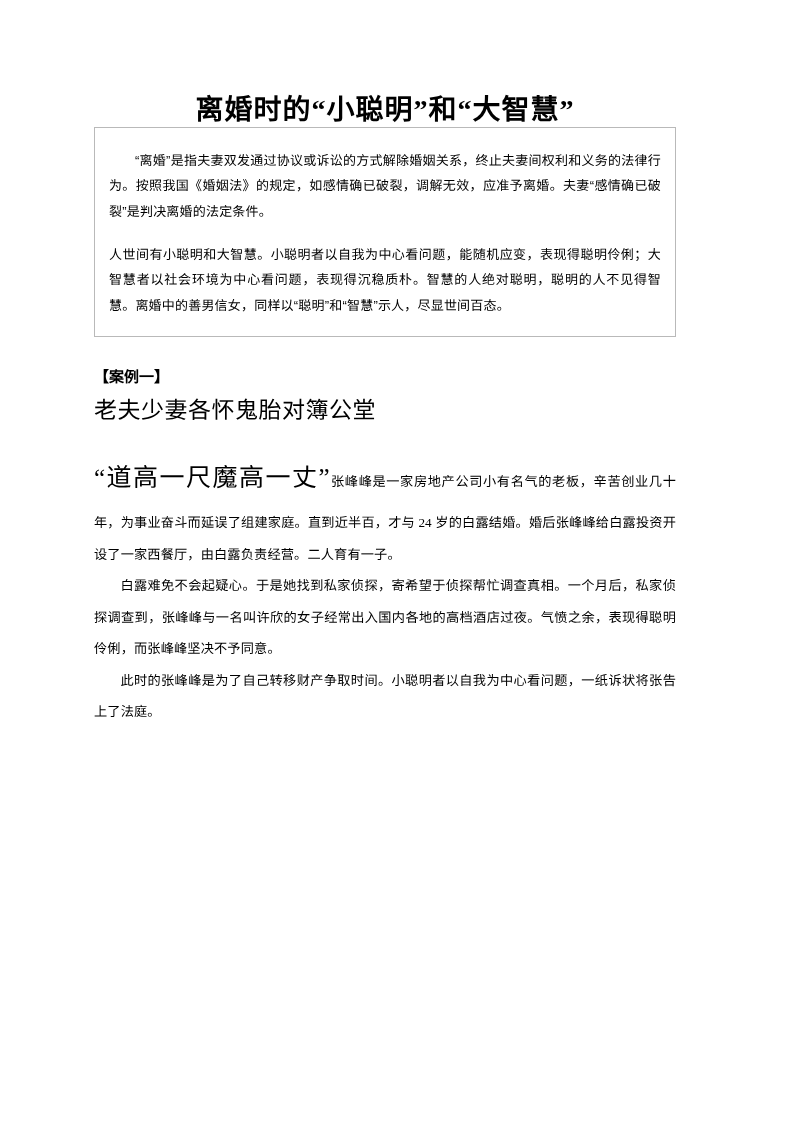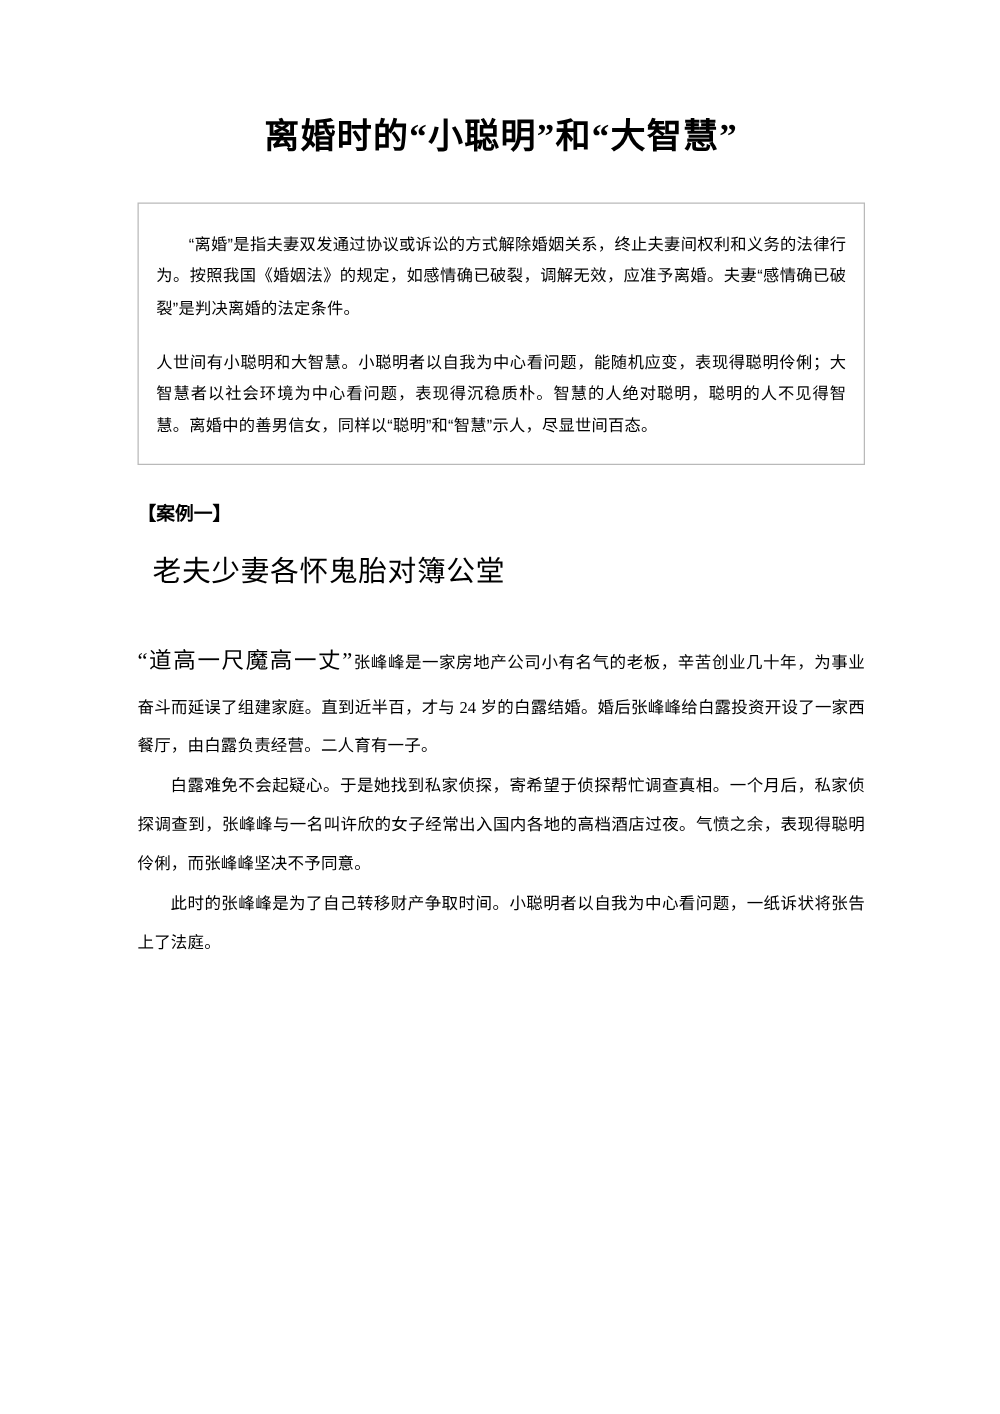--- a/index.html
+++ b/index.html
@@ -21,21 +21,21 @@
     position: relative;
     width: 800px;
     height: 1131px;
     box-sizing: border-box;
     padding: 0;
     background: #ffffff;
   }
 
   .content {
     position: absolute;
-    left: 110px;
+    left: 94px;
     top: 0;
     width: 582px;
   }
 
   
   .doc-title {
     margin: 0;
     padding-top: 92px;
     text-align: center;
     font-family: "Liberation Serif", "DejaVu Serif", serif;
@@ -52,21 +52,20 @@
     padding-left: 62px;
     font-family: "Liberation Serif", "DejaVu Serif", serif;
     font-size: 16px;
     line-height: 1.4;
     letter-spacing: 0.5px;
     color: #000;
   }
 
   
   .callout {
-    margin-top: 35px;
     border: 1px solid #b9b9b9;
     box-sizing: border-box;
     width: 582px;
     padding: 20px 14px 18px 14px;
     background: #ffffff;
   }
 
   .callout p {
     margin: 0;
     font-family: "Liberation Sans", "DejaVu Sans", sans-serif;
@@ -89,21 +88,21 @@
     margin: 0;
     padding-top: 29px;
     font-family: "Liberation Sans", "DejaVu Sans", sans-serif;
     font-weight: bold;
     font-size: 15px;
     line-height: 1.4;
     color: #000;
   }
 
   .case-heading {
-    margin: 12px;
+    margin: 0;
     padding-top: 9px;
     font-family: "Liberation Serif", "DejaVu Serif", serif;
     font-size: 23px;
     font-weight: normal;
     line-height: 1.3;
     letter-spacing: 0.5px;
     color: #000;
   }
 
   
@@ -121,21 +120,21 @@
     text-indent: 2em;
     letter-spacing: 0.15px;
     color: #000;
   }
 
   .body-block p.lead {
     text-indent: 0;
   }
 
   .lead-phrase {
-    font-size: 18px;
+    font-size: 25px;
     letter-spacing: 1px;
   }
 </style>
 </head>
 <body>
 
 <div class="page">
   <div class="content">
 
     <h1 class="doc-title">离婚时的“小聪明”和“大智慧”</h1>

